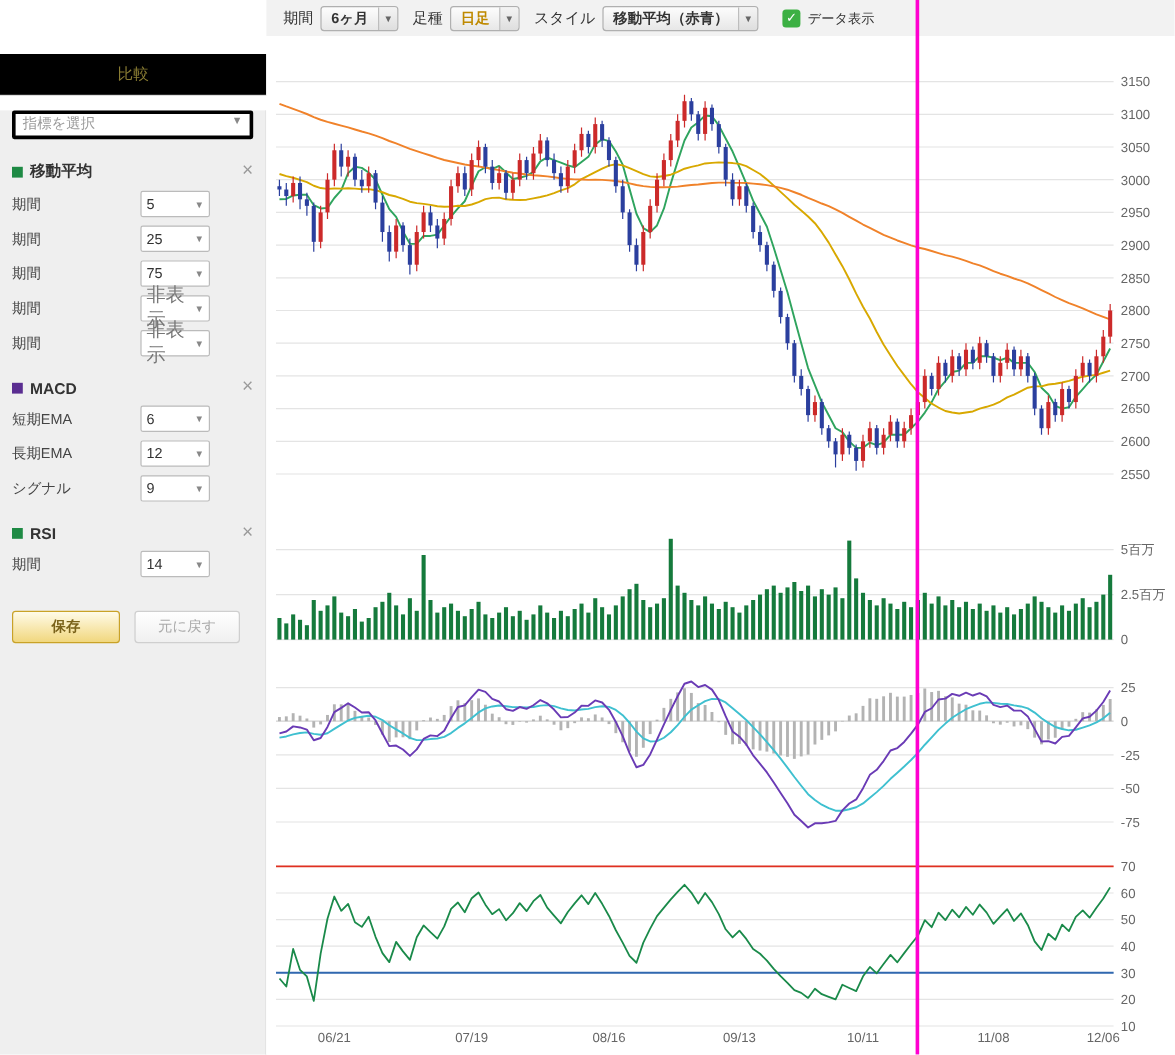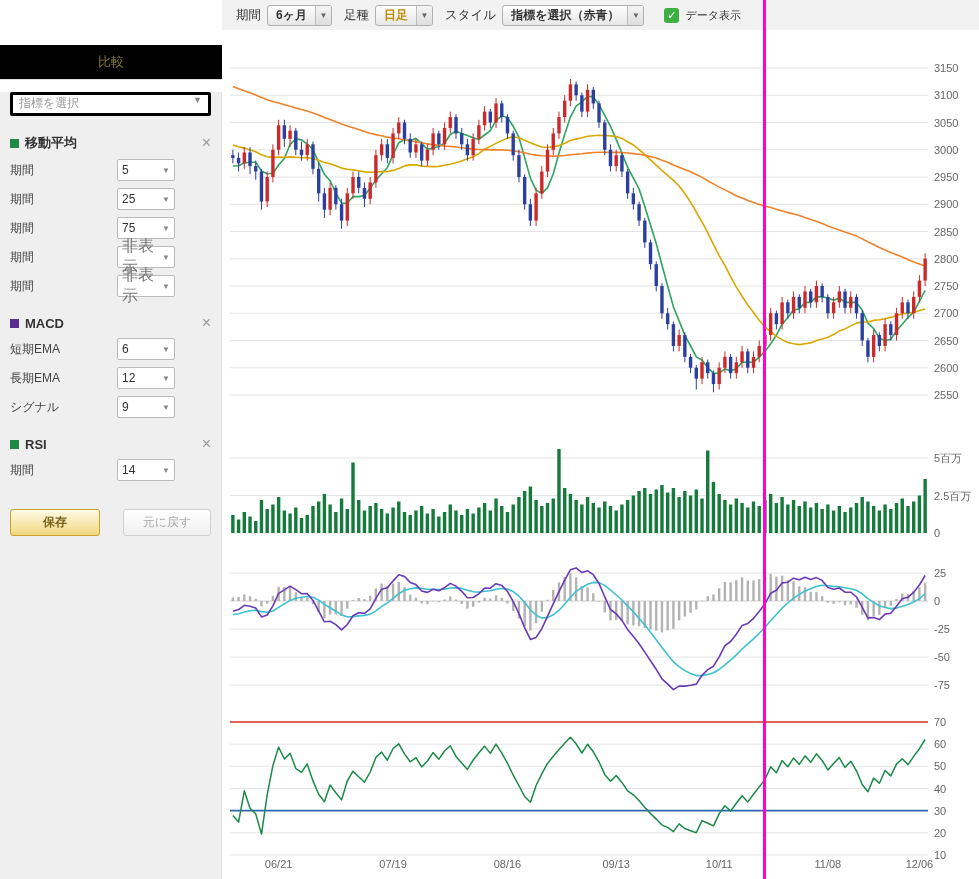--- a/index.html
+++ b/index.html
@@ -22,21 +22,21 @@
   .swatch { width:9px; height:9px; display:inline-block; margin-right:6px; }
   .sec-title { font-weight:bold; font-size:13px; color:#333; }
   .sec-close { margin-left:auto; color:#999; font-size:16px; cursor:pointer; line-height:1; }
   .row { display:flex; align-items:center; margin:7px 0; }
   .row-label { color:#444; }
   .mini-select { margin-left:auto; margin-right:36px; width:58px; height:22px; background:#fff; border:1px solid #bbb;
                  border-radius:2px; display:flex; align-items:center; padding:0 4px; }
   .mini-select .val { font-size:12px; color:#333; }
   .mini-select .val.gray { color:#777; font-size:16px; }
   .mini-select .arrow { margin-left:auto; color:#888; font-size:8px; }
-  .btn-row { display:flex; gap:23px; margin:28px 10px 0 10px; padding-bottom:20px; }
+  .btn-row { display:flex; gap:12px; margin:28px 10px 0 10px; padding-bottom:20px; }
   .btn-save { width:90px; height:27px; border:1px solid #c9a227; border-radius:3px; color:#7a621a; font-weight:bold;
               background:linear-gradient(#fffbe8,#f1d77e); cursor:pointer; text-align:center; line-height:25px; }
   .btn-reset { width:88px; height:27px; border:1px solid #cfcfcf; border-radius:3px; color:#aaa;
                background:linear-gradient(#ffffff,#f0f0f0); cursor:pointer; text-align:center; line-height:25px; }
 
   
   .main { position:absolute; left:222px; top:0; width:757px; height:879px; background:#fff; }
   .toolbar { position:absolute; left:0; top:0; width:757px; height:30px; background:#f2f2f2; display:flex;
              align-items:center; padding-left:8px; gap:6px; }
   .tb-label { color:#333; font-size:12.5px; margin-left:6px; }
@@ -169,21 +169,21 @@
         <span class="val">6ヶ月</span>
         <span class="dd">▼</span>
       </div>
       <span class="tb-label">足種</span>
       <div class="tb-select">
         <span class="val gold">日足</span>
         <span class="dd">▼</span>
       </div>
       <span class="tb-label">スタイル</span>
       <div class="tb-select">
-        <span class="val">指標を選択（赤青）</span>
+        <span class="val">移動平均（赤青）</span>
         <span class="dd">▼</span>
       </div>
       <span class="checkbox" style="background-color: rgb(60, 176, 67);">✓</span>
       <span class="cb-label">データ表示</span>
     </div>
 
     <div class="chart-wrap">
       <svg id="chart" width="757" height="849">
           <line x1="8" y1="365" x2="706" y2="365" stroke="#e4e4e4" stroke-width="1"></line>
           <text x="712" y="369" fill="#666666" font-size="11" text-anchor="start">2550</text>

